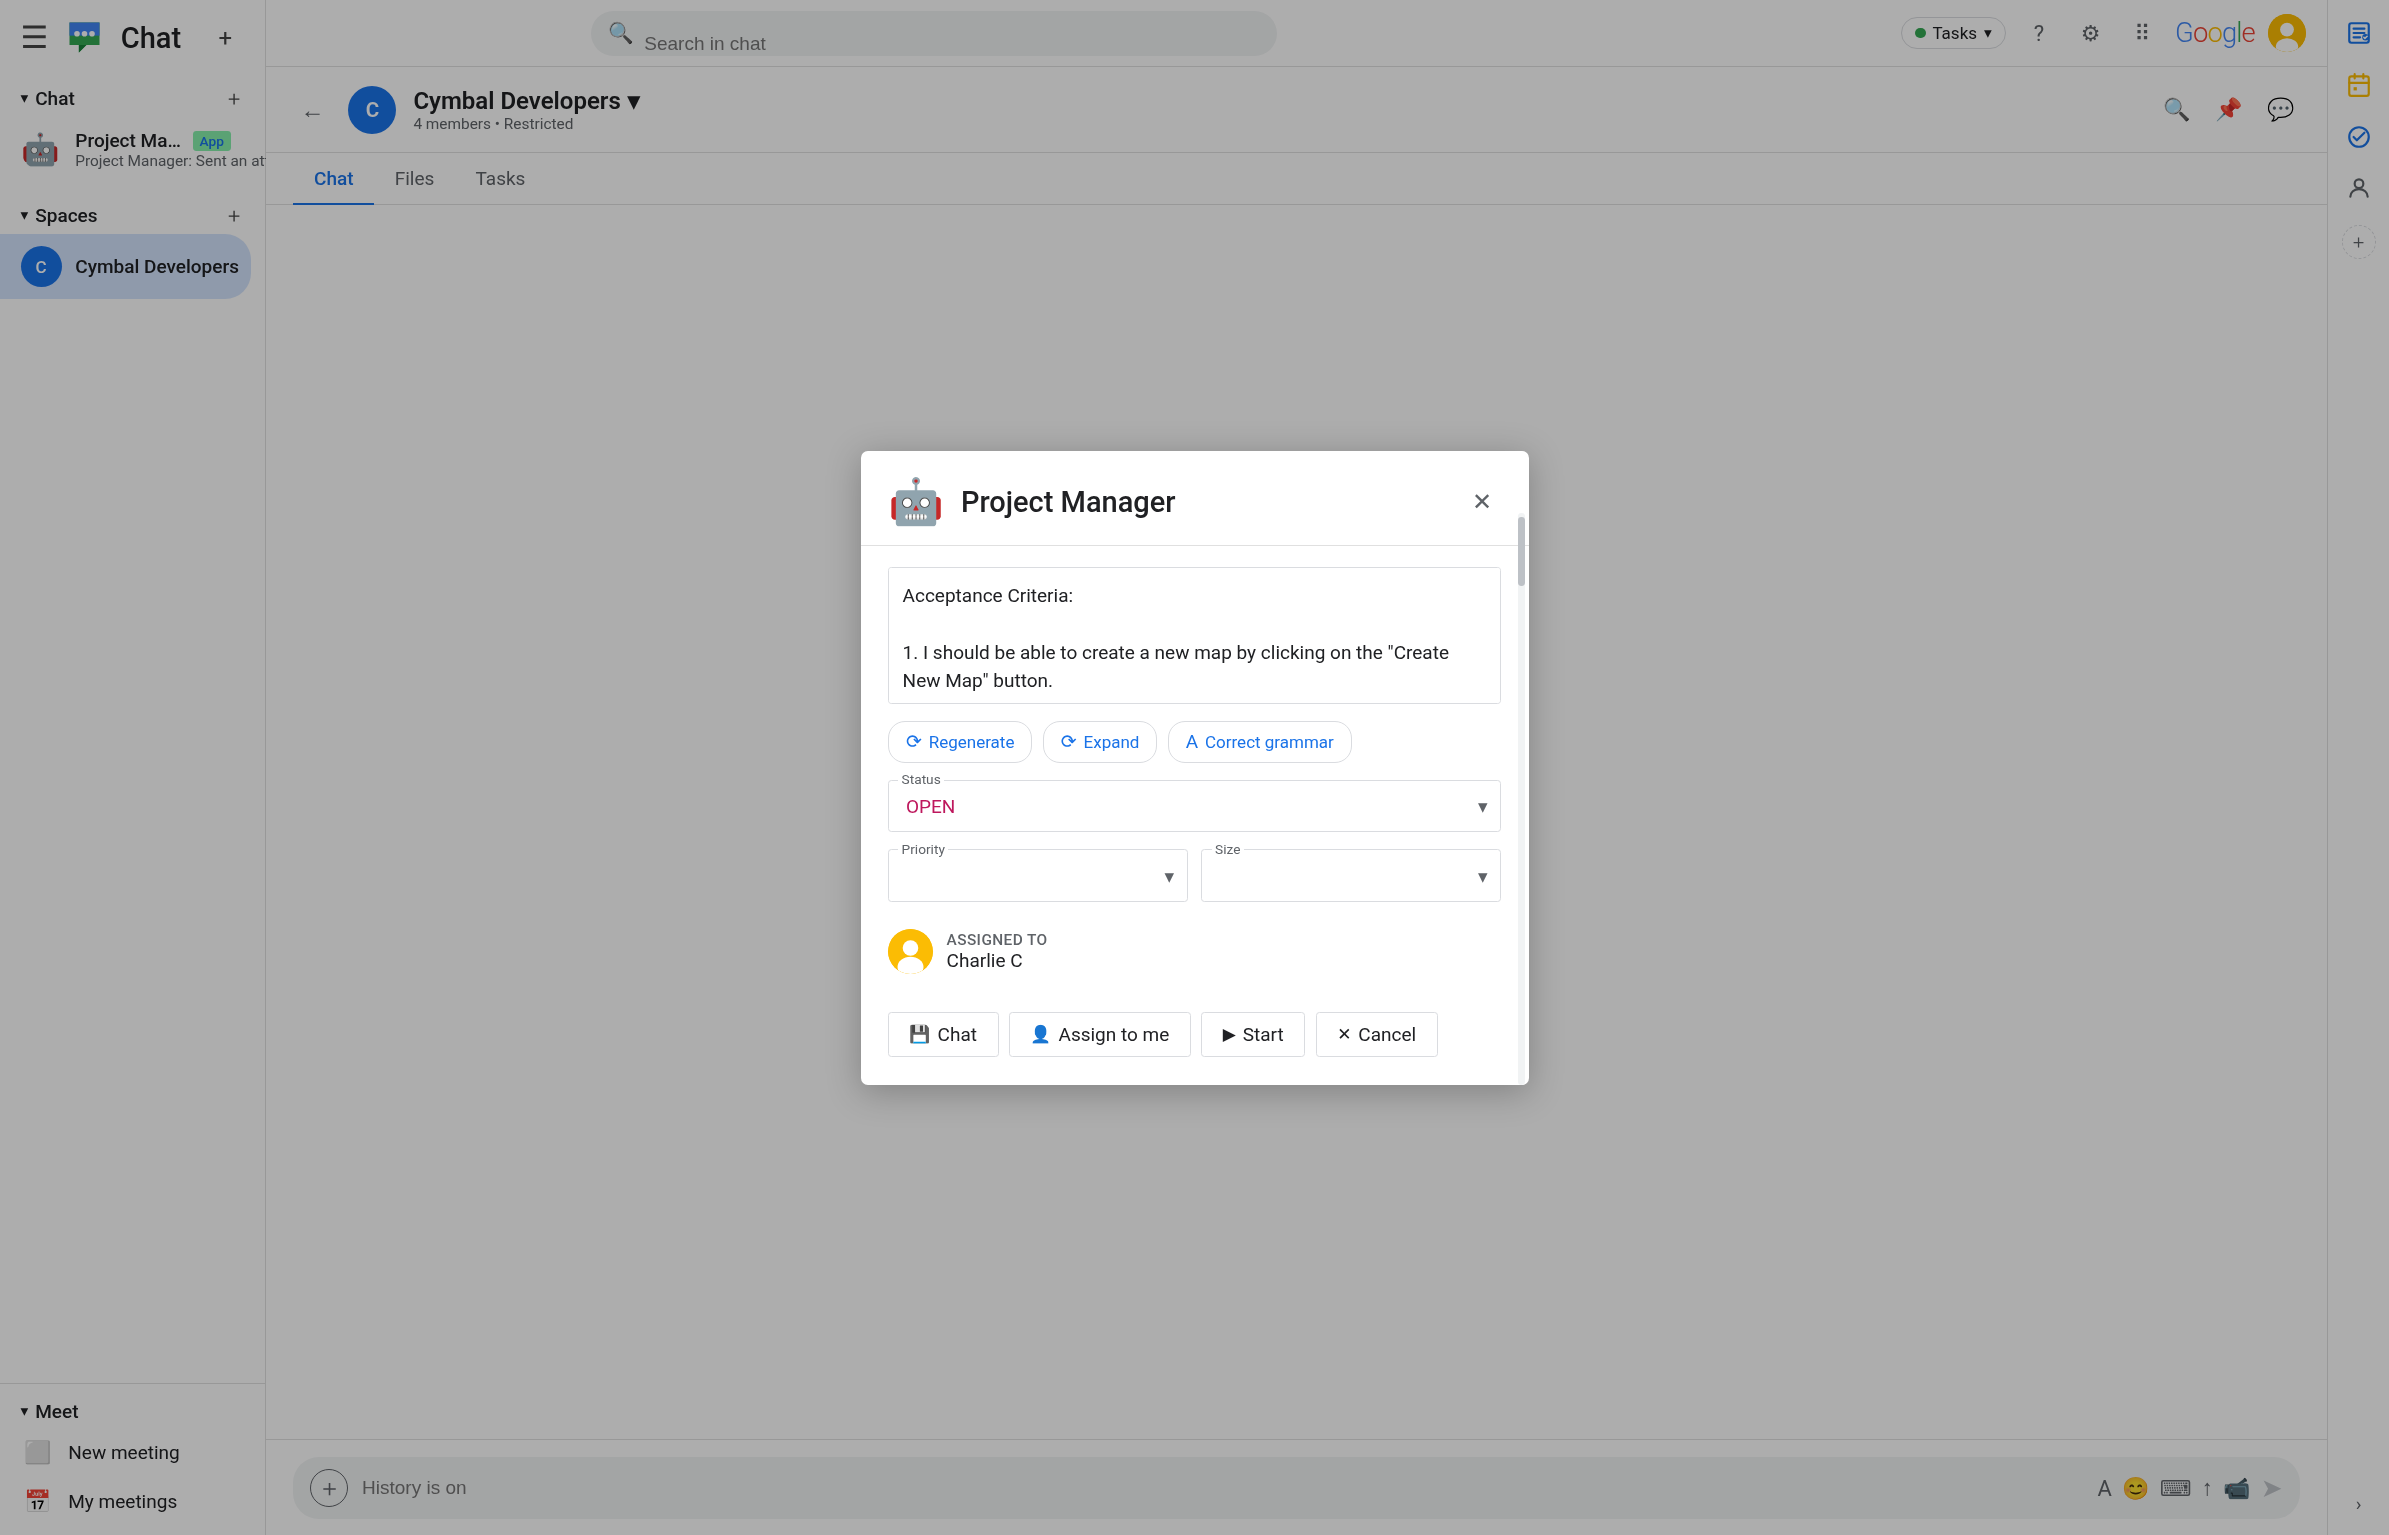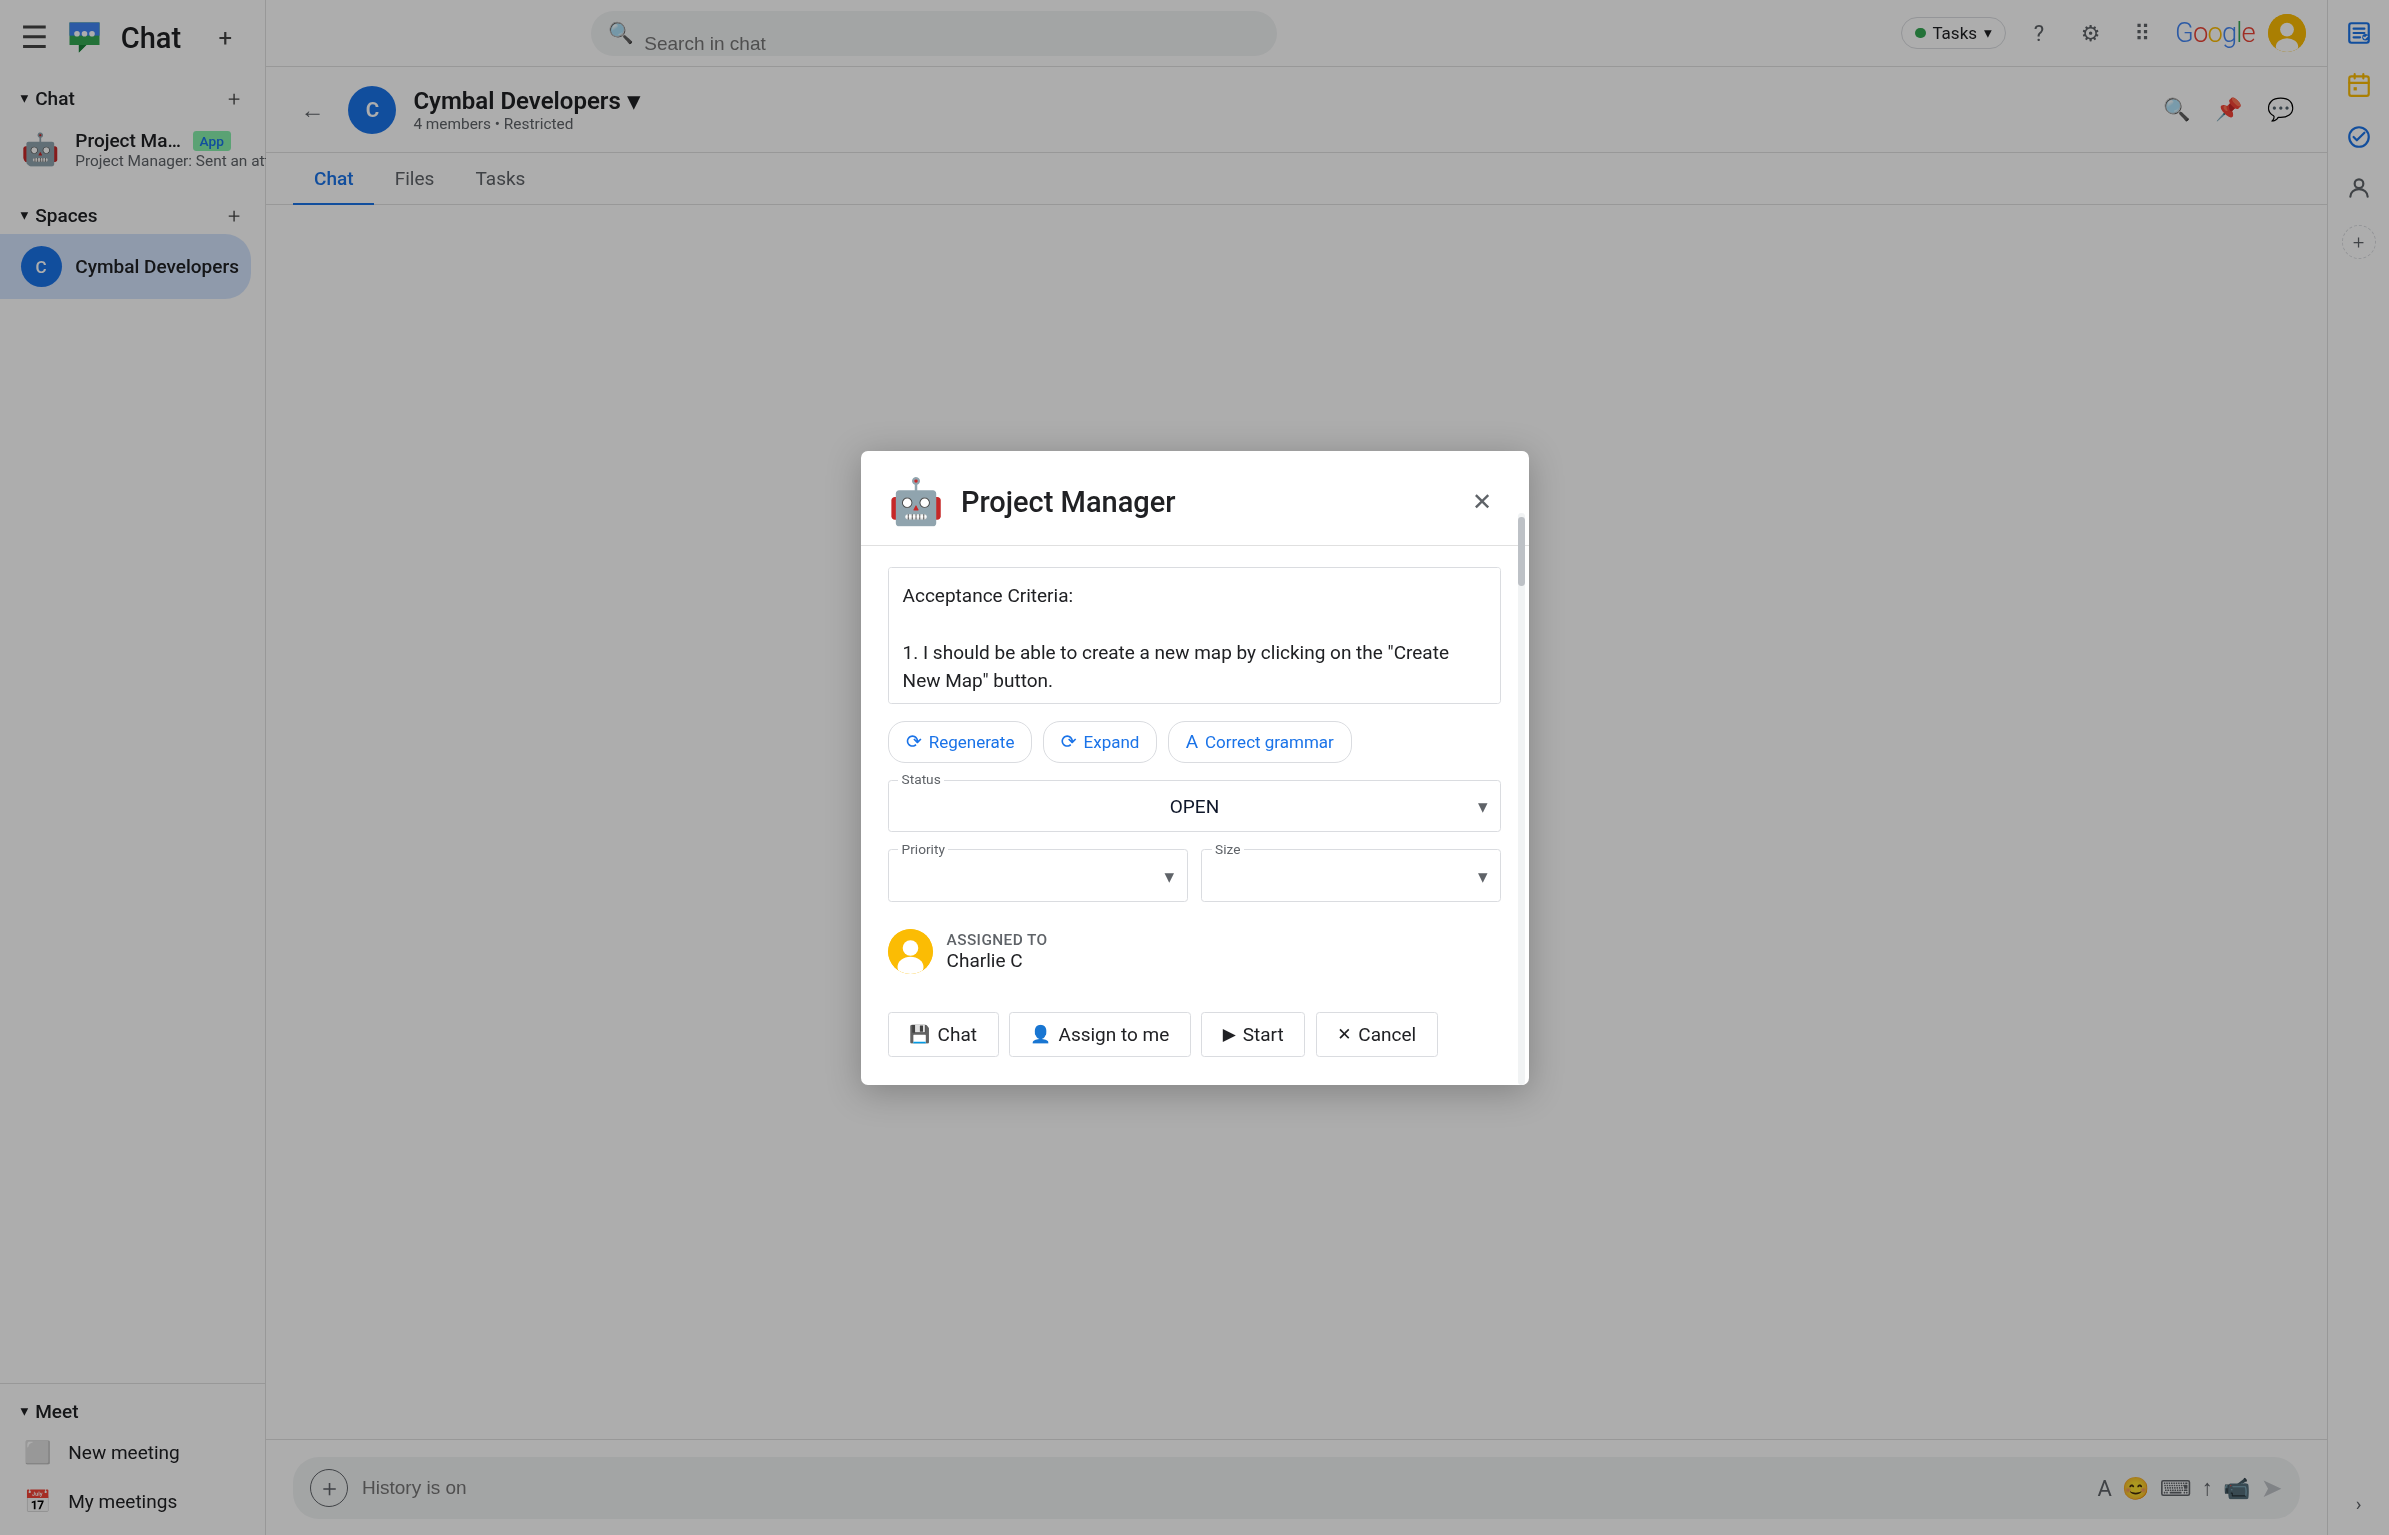--- a/index.html
+++ b/index.html
@@ -100,21 +100,21 @@
     .modal-textarea { border: 0.9px solid #dadce0; border-radius: 3.4px; padding: 13.7px; font-size: 19px; color: #202124; resize: none; height: 137px; outline: none; font-family: inherit; line-height: 1.5; }
 
     
     .ai-actions { display: flex; gap: 10.3px; flex-wrap: wrap; }
     .ai-btn { display: flex; align-items: center; gap: 6.9px; padding: 8.6px 17px; border: 0.9px solid #dadce0; border-radius: 17px; background: #fff; cursor: pointer; font-size: 17px; color: #1a73e8; font-family: inherit; }
     .ai-btn-icon { font-size: 17px; }
 
     
     .field-group { position: relative; }
     .field-label { position: absolute; top: -8.6px; left: 10.3px; background: #fff; padding: 0 3.4px; font-size: 13.7px; color: #5f6368; z-index: 1; }
-    .select-field { width: 100%; border: 0.9px solid #dadce0; border-radius: 3.4px; padding: 13.7px 17px; font-size: 19px; color: #0f172a; background: #fff; appearance: none; cursor: pointer; font-family: inherit; outline: none; text-align: center; }
+    .select-field { width: 100%; border: 0.9px solid #dadce0; border-radius: 3.4px; padding: 13.7px 17px; font-size: 19px; color: #be185d; background: #fff; appearance: none; cursor: pointer; font-family: inherit; outline: none; }
     .select-arrow { position: absolute; right: 13.7px; top: 50%; transform: translateY(-50%); color: #5f6368; pointer-events: none; font-size: 19px; }
 
     
     .two-col { display: grid; grid-template-columns: 1fr 1fr; gap: 13.7px; }
 
     
     .assigned-section { display: flex; align-items: center; gap: 13.7px; padding: 10.3px 0; }
     .assigned-avatar { width: 45px; height: 45px; border-radius: 50%; background: #fbbc04; display: flex; align-items: center; justify-content: center; font-size: 17px; font-weight: 500; color: #fff; overflow: hidden; }
     .assigned-info { display: flex; flex-direction: column; }
     .assigned-label { font-size: 15.4px; color: #5f6368; font-weight: 500; letter-spacing: 0.4px; text-transform: uppercase; }

